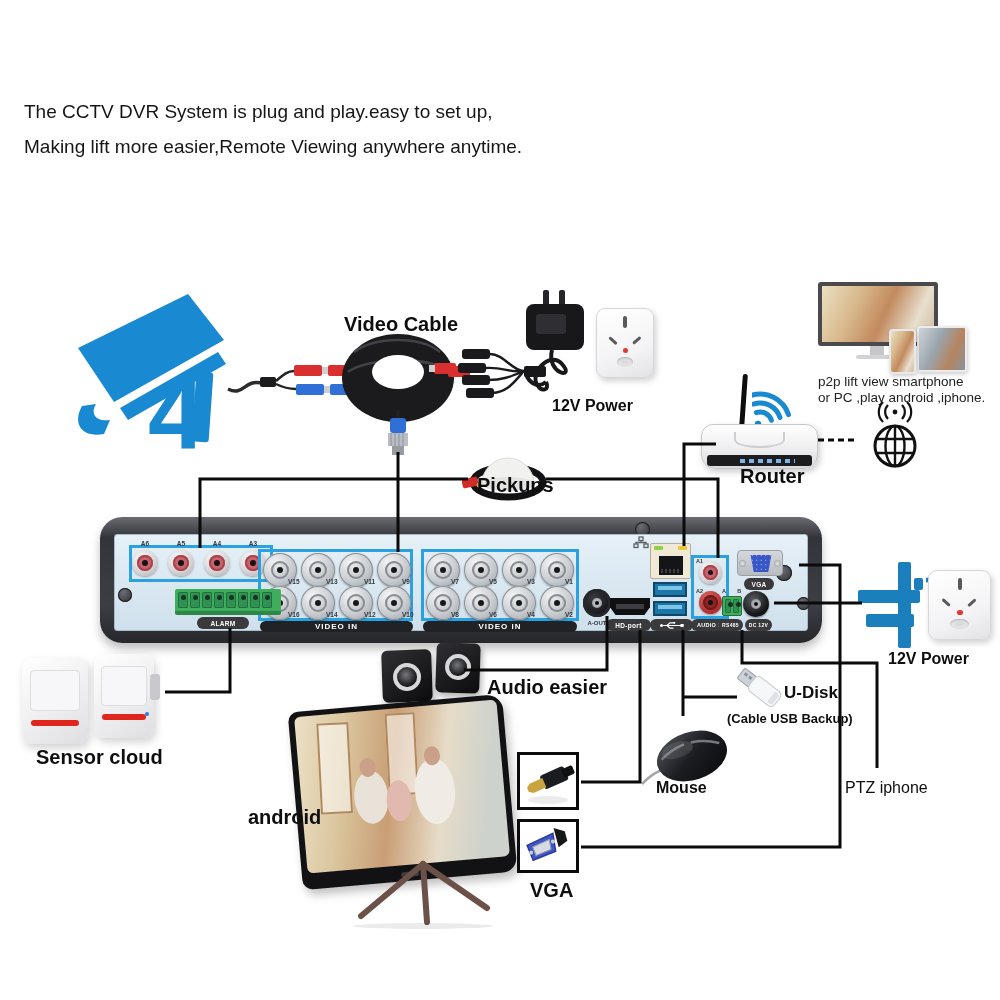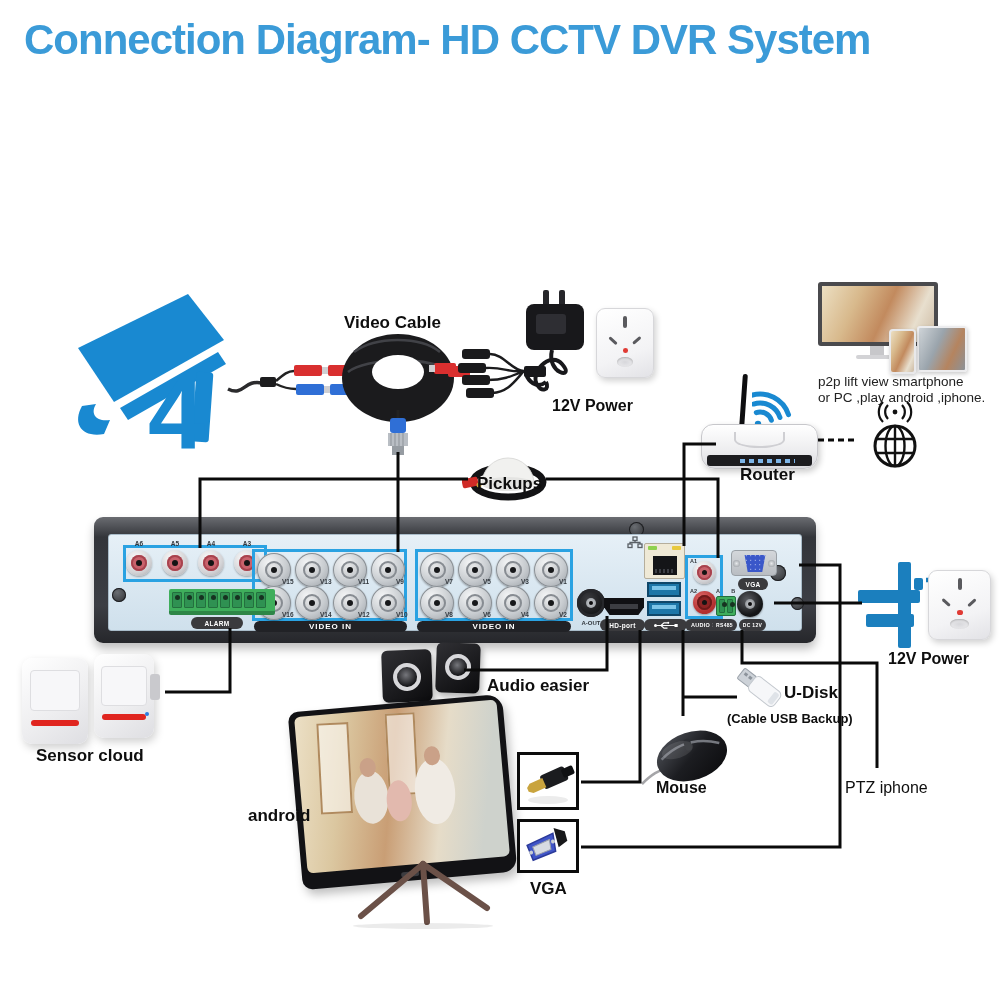--- a/index.html
+++ b/index.html
@@ -1,36 +1,36 @@
 <!DOCTYPE html>
 <html><head>
 <meta charset="utf-8">
 <style>
   *{box-sizing:border-box;margin:0;padding:0}
   html,body{background:#fff}
   body{font-family:"Liberation Sans",sans-serif}
   #canvas{position:relative;width:1000px;height:1000px;background:#fff;overflow:hidden}
   .abs{position:absolute}
-  .lbl{position:absolute;font-weight:700;color:#0e0e0e;font-size:17px;white-space:nowrap;z-index:7}
+  .lbl{position:absolute;font-weight:700;color:#0e0e0e;font-size:20px;white-space:nowrap;z-index:7}
   .lbl.big{font-size:16px}
   
   #title{position:absolute;left:24px;top:16px;font-size:42px;font-weight:700;color:#3b9bd8;letter-spacing:-1px;white-space:nowrap}
   .subtitle{position:absolute;left:24px;font-size:19px;font-weight:500;color:#161616;white-space:nowrap}
   
   #lines{position:absolute;left:0;top:0;z-index:6;pointer-events:none}
   
   .outlet{position:absolute;background:linear-gradient(160deg,#ffffff,#f3f3f5 65%,#e2e2e6);border:1px solid #d7d7da;border-radius:9px;box-shadow:2px 3px 6px rgba(0,0,0,.18);z-index:3}
   .outlet span{position:absolute;display:block}
   .sl-v{left:47%;top:11%;width:7%;height:17%;background:#5a5a5e;border-radius:2px}
   .sl-l{left:20%;top:44%;width:17%;height:5%;transform:rotate(42deg);background:#5a5a5e;border-radius:2px}
   .sl-r{right:20%;top:44%;width:17%;height:5%;transform:rotate(-42deg);background:#5a5a5e;border-radius:2px}
   .dot-r{left:46%;top:58%;width:9%;height:7%;border-radius:50%;background:#e03a34}
   .hole{left:35%;top:70%;width:30%;height:16%;border-radius:50%;background:radial-gradient(#d7d7db,#efeff1);box-shadow:inset 0 1px 2px rgba(0,0,0,.25)}
   
-  #dvr{position:absolute;left:94px;top:517px;width:722px;height:126px;background:linear-gradient(180deg,#6a6c71,#33353a 16%,#3c3e44 70%,#26272b);border-radius:9px;box-shadow:0 6px 10px rgba(0,0,0,.25);z-index:2}
+  #dvr{position:absolute;left:100px;top:517px;width:722px;height:126px;background:linear-gradient(180deg,#6a6c71,#33353a 16%,#3c3e44 70%,#26272b);border-radius:22px;box-shadow:0 6px 10px rgba(0,0,0,.25);z-index:2}
   #dvr-panel{position:absolute;left:14px;top:17px;width:694px;height:97px;background:linear-gradient(180deg,#e6f0f7,#cfe0ec);border-radius:3px;border:1px solid #a9bcc9}
   .bluebox{position:absolute;border:3px solid #2aa2e2}
   .badge{position:absolute;background:#3a3a3d;border-radius:6px;color:#fff;font-weight:700;display:flex;align-items:center;justify-content:center;letter-spacing:.3px;z-index:2}
   .bnc{position:absolute;width:34px;height:34px}
   .bnc span{position:absolute;display:block}
   .bnc-o{inset:0;border-radius:50%;background:radial-gradient(circle at 35% 30%,#f4f5f6,#c8ccd0 55%,#979da3);box-shadow:0 1px 2px rgba(0,0,0,.35),inset 0 0 0 1px #8a9096}
   .bnc-m{left:8px;top:8px;width:18px;height:18px;border-radius:50%;background:radial-gradient(circle at 40% 35%,#eaebec,#b2b6bb);box-shadow:inset 0 0 0 2px #878c92}
   .bnc-d{left:14px;top:14px;width:6px;height:6px;border-radius:50%;background:#17181a}
   .bnc-lbl{left:25px;top:25px;font-size:6.5px;font-weight:700;color:#343a40}
   .rca{position:absolute;width:26px;height:26px;border-radius:50%;background:radial-gradient(circle at 38% 32%,#fbfbfb,#d3d3d6 60%,#a6a6aa);box-shadow:0 1px 2px rgba(0,0,0,.3)}
@@ -68,21 +68,22 @@
   .r-curve{left:28%;top:16%;width:44%;height:38%;border:2px solid #cfcfd3;border-top:none;border-radius:0 0 50% 50%}
   .r-band{left:4%;right:4%;bottom:2px;height:11px;background:#1c1c1f;border-radius:3px}
   .r-leds{left:32%;top:4px;width:52%;height:4px;background:repeating-linear-gradient(90deg,#7db5e8 0 5px,#1c1c1f 5px 9px)}
   #antenna{position:absolute;left:741px;top:374px;width:5px;height:54px;background:#0e0e10;border-radius:3px;transform:rotate(4deg);z-index:3}
 </style>
 </head>
 <body>
 
 <div id="canvas">
 
-  <div id="title">Connection Diagram- HD CCTV DVR System</div>
+  <div class="subtitle" style="top:101px">The CCTV DVR System is plug and play.easy to set up,</div>
+  <div class="subtitle" style="top:136px">Making lift more easier,Remote Viewing anywhere anytime.</div>
 
   <svg id="lines" width="1000" height="1000" viewBox="0 0 1000 1000">
     <g fill="none" stroke="#0a0a0a" stroke-width="3">
       <path d="M200,548 L200,479 L468,479"></path>
       <path d="M398,452 L398,552"></path>
       <path d="M546,479 L718,479 L718,558"></path>
       <path d="M684,546 L684,444 L716,444"></path>
       <path d="M230,628 L230,692 L165,692"></path>
       <path d="M607,616 L607,670 L464,670"></path>
       <path d="M640,630 L640,782 L581,782"></path>

